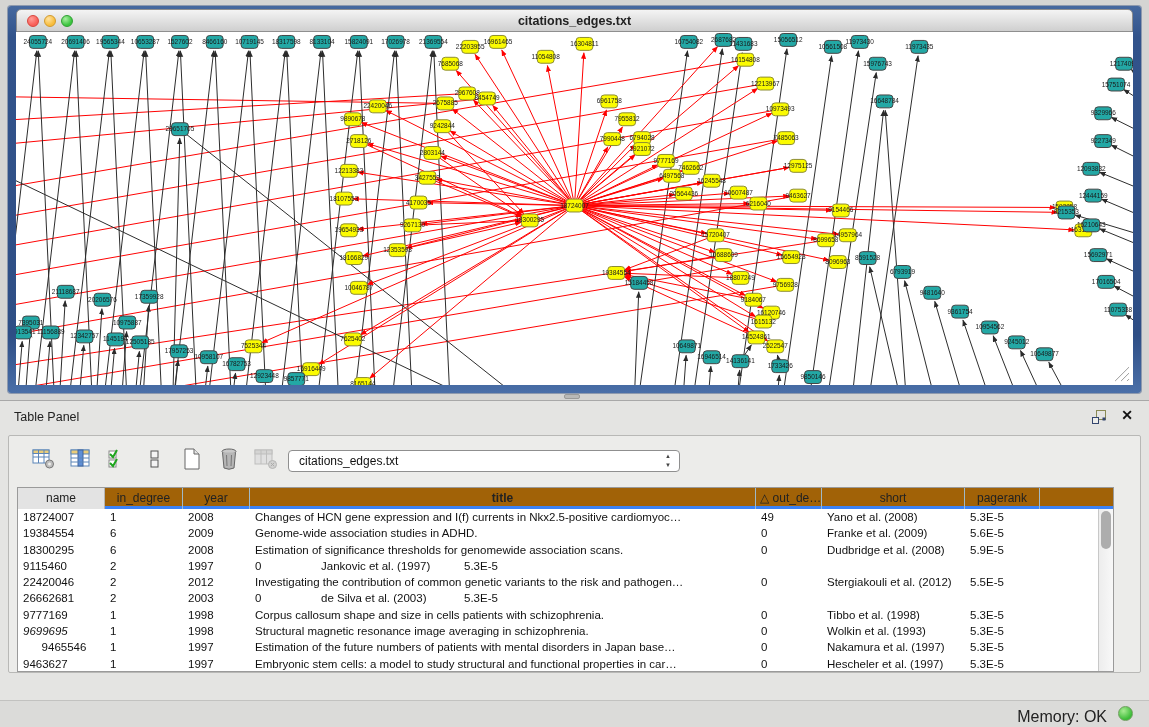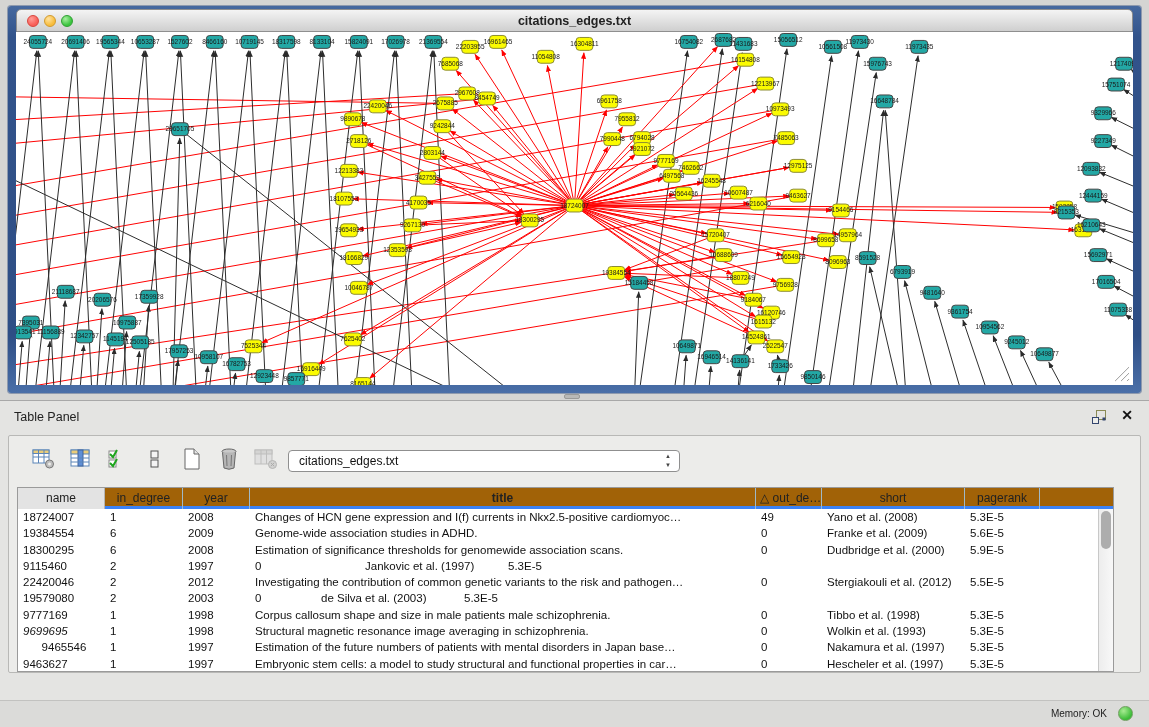--- a/index.html
+++ b/index.html
@@ -61,21 +61,21 @@
 
   #tp-tabs { position:absolute; left:50%; transform:translateX(-50%); top:274px; display:flex;
     border:1px solid #9A9A9A; border-radius:4px; overflow:hidden; background:#FCFCFC; }
   .tab { padding:3px 13px; font-size:12px; color:#111; border-right:1px solid #BBB; background:#FCFCFC; }
   .tab:last-child { border-right:none; }
   .tab.active { background:linear-gradient(#838383,#6A6A6A); color:#F2F2F2; }
 
   
   #status-bar { position:absolute; left:0; bottom:0; width:1149px; height:27px;
     background:#DBDBD9; border-top:1px solid #C2C2C0; }
-  #mem-label { position:absolute; right:42px; top:7px; font-size:10px; color:#222; }
+  #mem-label { position:absolute; right:42px; top:7px; font-size:16px; color:#222; }
   #mem-dot { position:absolute; right:16px; top:5px; width:15px; height:15px; border-radius:50%;
     background:radial-gradient(circle at 35% 30%,#A8EC92,#3BBB37 70%); border:1px solid #6E9E5E; }
 </style>
 </head>
 <body>
 
 <div id="net-frame">
   <div id="net-titlebar">
     <span id="tl-red" class="tl"></span>
     <span id="tl-yellow" class="tl"></span>
@@ -625,53 +625,53 @@
             <div class="tcell" style="width: 66px;">0</div>
             <div class="tcell" style="width: 143px;">Franke et al. (2009)</div>
             <div class="tcell" style="width: 75px;">5.6E-5</div>
           </div>
           <div class="trow">
             <div class="tcell" style="width: 87px;">18300295</div>
             <div class="tcell" style="width: 78px;">6</div>
             <div class="tcell" style="width: 67px;">2008</div>
             <div class="tcell" style="width: 506px;">Estimation of significance thresholds for genomewide association scans.</div>
             <div class="tcell" style="width: 66px;">0</div>
-            <div class="tcell" style="width: 143px;">Dudbridge et al. (2000)</div>
+            <div class="tcell" style="width: 143px;">Dudbridge et al. (2008)</div>
             <div class="tcell" style="width: 75px;">5.9E-5</div>
           </div>
           <div class="trow">
             <div class="tcell" style="width: 87px;">9115460</div>
             <div class="tcell" style="width: 78px;">2</div>
             <div class="tcell" style="width: 67px;">1997</div>
             <div class="tcell" style="width: 66px;">0</div>
-            <div class="tcell" style="width: 143px; margin-left: 44px;">Jankovic et al. (1997)</div>
+            <div class="tcell" style="width: 143px;">Jankovic et al. (1997)</div>
             <div class="tcell" style="width: 75px;">5.3E-5</div>
           </div>
           <div class="trow">
             <div class="tcell" style="width: 87px;">22420046</div>
             <div class="tcell" style="width: 78px;">2</div>
             <div class="tcell" style="width: 67px;">2012</div>
             <div class="tcell" style="width: 506px;">Investigating the contribution of common genetic variants to the risk and pathogen…</div>
             <div class="tcell" style="width: 66px;">0</div>
             <div class="tcell" style="width: 143px;">Stergiakouli et al. (2012)</div>
             <div class="tcell" style="width: 75px;">5.5E-5</div>
           </div>
           <div class="trow">
-            <div class="tcell" style="width: 87px;">19579080</div>
+            <div class="tcell" style="width: 87px;">26662681</div>
             <div class="tcell" style="width: 78px;">2</div>
             <div class="tcell" style="width: 67px;">2003</div>
             <div class="tcell" style="width: 66px;">0</div>
             <div class="tcell" style="width: 143px;">de Silva et al. (2003)</div>
             <div class="tcell" style="width: 75px;">5.3E-5</div>
           </div>
           <div class="trow">
             <div class="tcell" style="width: 87px;">9777169</div>
             <div class="tcell" style="width: 78px;">1</div>
             <div class="tcell" style="width: 67px;">1998</div>
-            <div class="tcell" style="width: 506px;">Corpus callosum shape and size in male patients male schizophrenia.</div>
+            <div class="tcell" style="width: 506px;">Corpus callosum shape and size in cells patients with schizophrenia.</div>
             <div class="tcell" style="width: 66px;">0</div>
             <div class="tcell" style="width: 143px;">Tibbo et al. (1998)</div>
             <div class="tcell" style="width: 75px;">5.3E-5</div>
           </div>
           <div class="trow">
             <div class="tcell" style="width: 87px; font-style: italic;">9699695</div>
             <div class="tcell" style="width: 78px;">1</div>
             <div class="tcell" style="width: 67px;">1998</div>
             <div class="tcell" style="width: 506px;">Structural magnetic resonance image averaging in schizophrenia.</div>
             <div class="tcell" style="width: 66px;">0</div>

